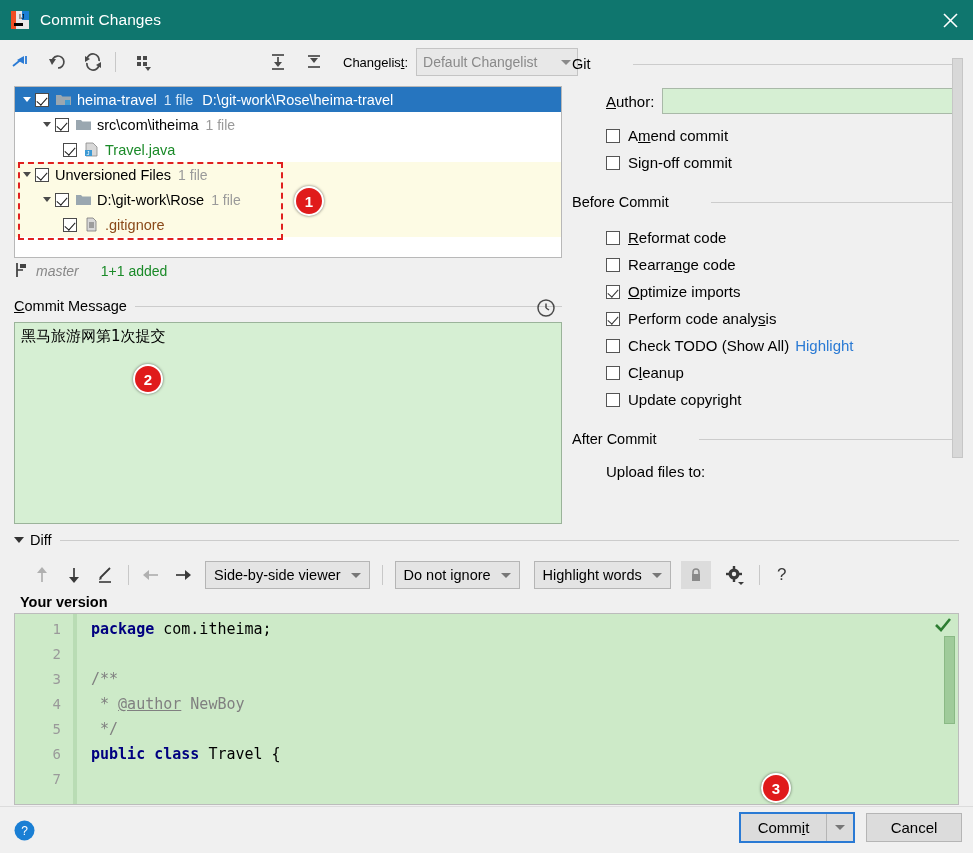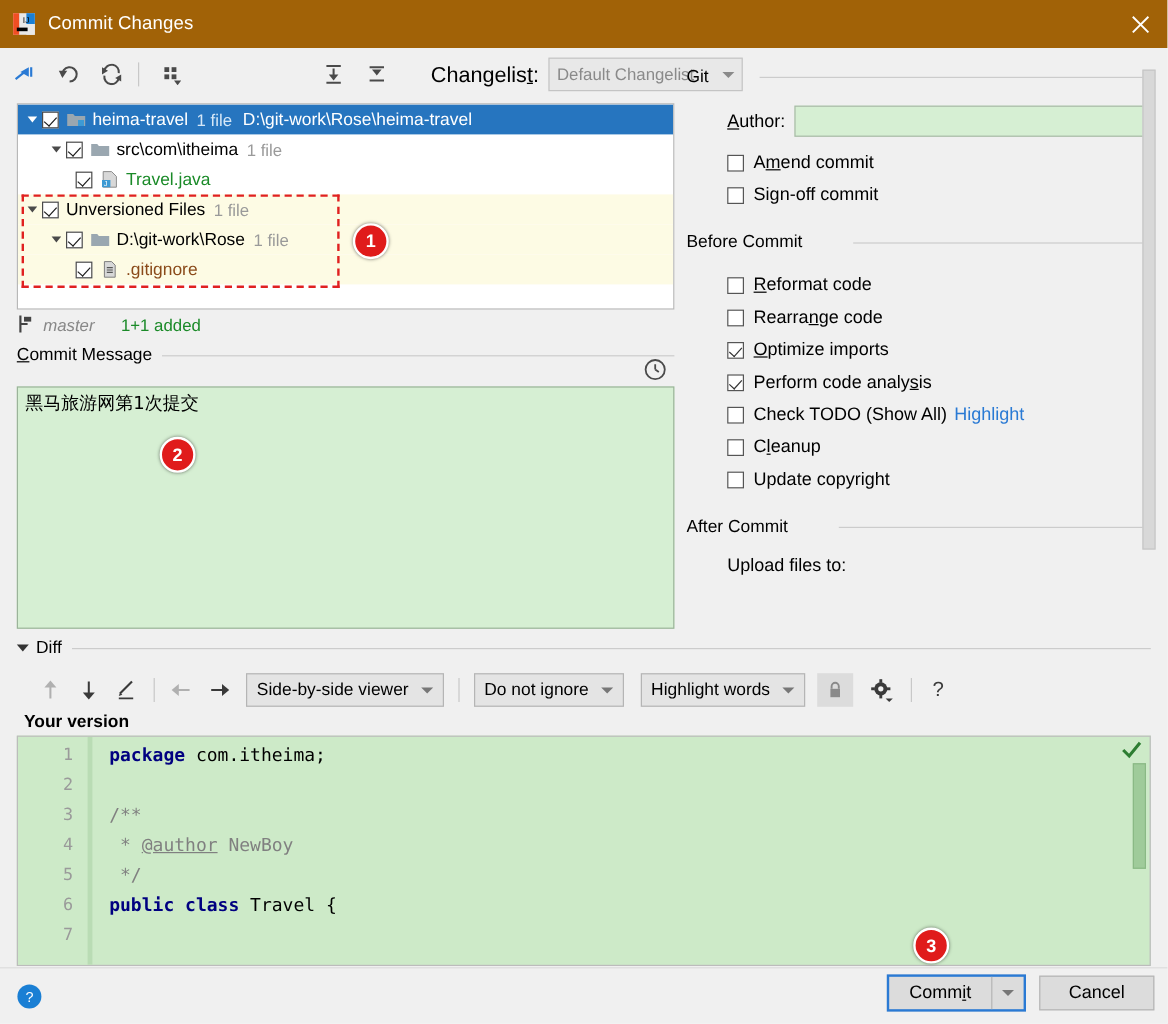--- a/index.html
+++ b/index.html
@@ -12,21 +12,21 @@
   }
   #app {
     position: relative;
     width: 973px; height: 853px;
     background: #f0f0f0;
   }
 
   
   .titlebar {
     position: absolute; left: 0; top: 0; width: 973px; height: 40px;
-    background: #a16207; display: flex; align-items: center;
+    background: #0f766e; display: flex; align-items: center;
   }
   .title-icon {
     width: 20px; height: 20px; margin-left: 10px; margin-right: 10px;
     position: relative; flex: none;
   }
   .title-text {
     color: #ffffff; font-size: 15.5px; letter-spacing: .1px;
   }
   .close-btn {
     position: absolute; right: 0; top: 0; width: 46px; height: 40px;
@@ -40,21 +40,21 @@
     background: #f0f0f0; display: flex; align-items: center;
   }
   .tb-btn {
     width: 30px; height: 28px; margin-left: 6px;
     display: flex; align-items: center; justify-content: center;
   }
   .tb-sep {
     width: 1px; height: 20px; background: #c8c8c8; margin: 0 7px;
   }
   .tb-label {
-    font-size: 18px; color: #000; margin-left: 30px; white-space: nowrap;
+    font-size: 13px; color: #000; margin-left: 14px; white-space: nowrap;
   }
   .tb-label .mn { text-decoration: underline; }
   .combo {
     margin-left: 8px; height: 28px; width: 162px;
     background: #e8e8e8; border: 1px solid #c4c4c4;
     display: flex; align-items: center; padding: 0 6px;
     font-size: 14px; color: #8a8a8a; position: relative;
   }
   .combo .cv { flex: 1; overflow: hidden; white-space: nowrap; }
   .chev { width: 0; height: 0; border-left: 5px solid transparent;
@@ -422,21 +422,21 @@
       <svg width="14" height="16" viewBox="0 0 14 16">
         <line x1="3" y1="1" x2="3" y2="15" stroke="#444" stroke-width="1.8"></line>
         <rect x="6" y="2" width="6" height="4" fill="#444"></rect>
         <line x1="3" y1="8" x2="9" y2="8" stroke="#444" stroke-width="1.6"></line>
       </svg>
     </span>
     <span class="bn">master</span>
     <span class="ba">1+1 added</span>
   </div>
 
-  <div class="sec-head" style="left:14px; top:288px; width:548px;">
+  <div class="sec-head" style="left:14px; top:298px; width:548px;">
     <span><span class="mn">C</span>ommit Message</span>
     <span class="ln sec-line"></span>
   </div>
   <span class="clock-ic">
     <svg width="20" height="20" viewBox="0 0 20 20">
       <circle cx="10" cy="10" r="8" fill="none" stroke="#4a4a4a" stroke-width="1.5"></circle>
       <line x1="10" y1="5.5" x2="10" y2="10" stroke="#4a4a4a" stroke-width="1.5"></line>
       <line x1="10" y1="10" x2="13" y2="12" stroke="#4a4a4a" stroke-width="1.5"></line>
     </svg>
   </span>

